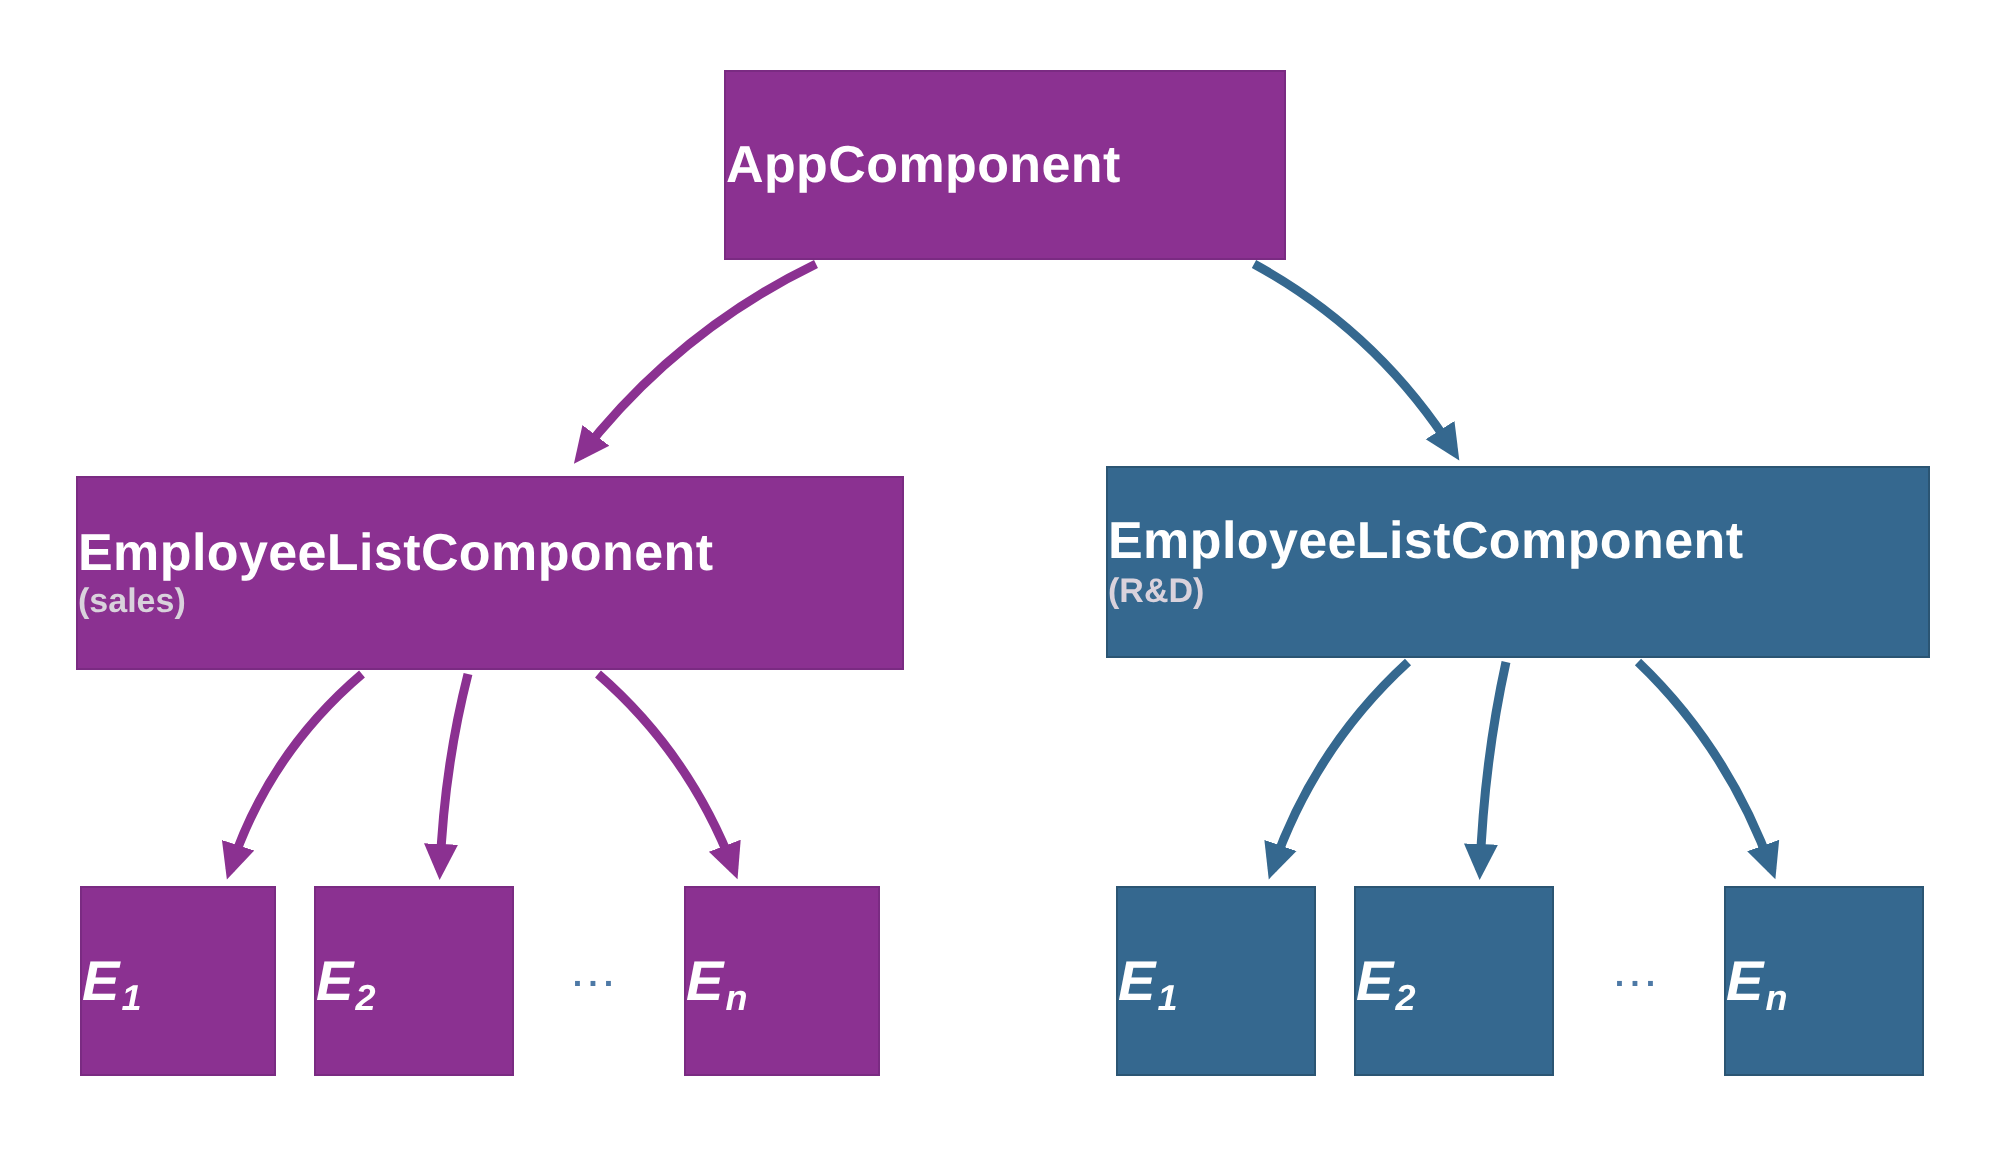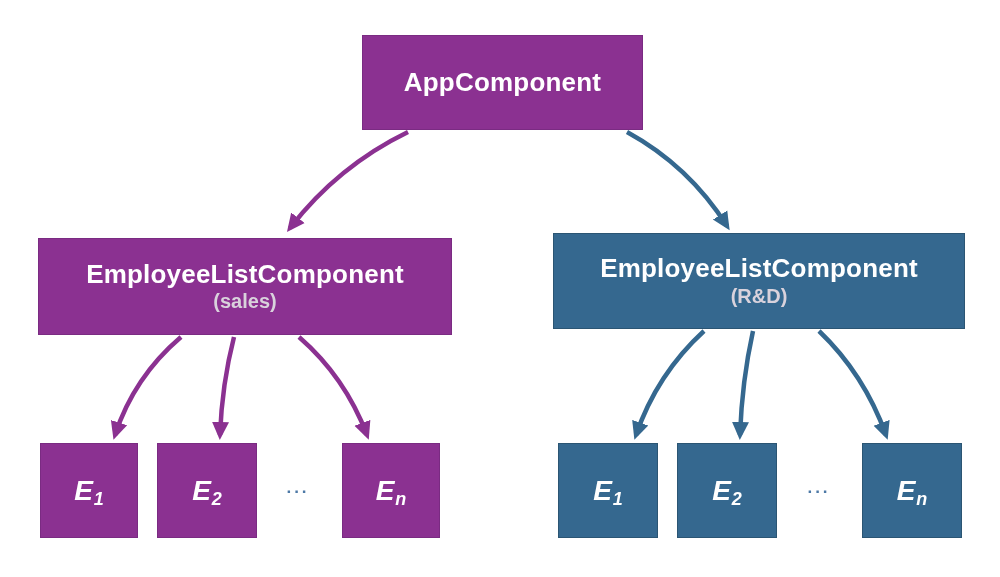--- a/index.html
+++ b/index.html
@@ -3,27 +3,27 @@
 <meta charset="utf-8">
 <style>
   html,body { margin:0; padding:0; background:#ffffff; }
   .canvas {
     position:relative; width:1000px; height:577px; background:#ffffff;
     font-family:"Liberation Sans", sans-serif; overflow:hidden;
   }
   svg.edges { position:absolute; left:0; top:0; pointer-events:none; }
   .node {
     position:absolute; box-sizing:border-box;
-    display:flex; flex-direction:column; align-items:center; justify-content:center;
+    display:flex; flex-direction:column; align-items:flex-start; justify-content:center;
     color:#ffffff; font-weight:bold; text-align:center;
   }
   .purple { background:#8B3191; border:1px solid #7A2B82; }
   .blue   { background:#35688F; border:1px solid #2B5573; }
   .node-title { font-size:26px; line-height:1.1; letter-spacing:0.2px; }
-  .node-subtitle { font-size:20px; line-height:1.2; color:#D9D2DC; margin-top:1px; }
+  .node-subtitle { font-size:17px; line-height:1.2; color:#D9D2DC; margin-top:1px; }
   .leaf-label { font-size:28px;font-style:italic; }
   .sub { font-size:18px; position:relative; top:5px; margin-left:1px; }
   .ellipsis {
     position:absolute; width:44px; text-align:center;
     font-weight:bold; font-size:17px; letter-spacing:3px; color:#4D79A6;
   }
 </style>
 </head>
 <body>
 

